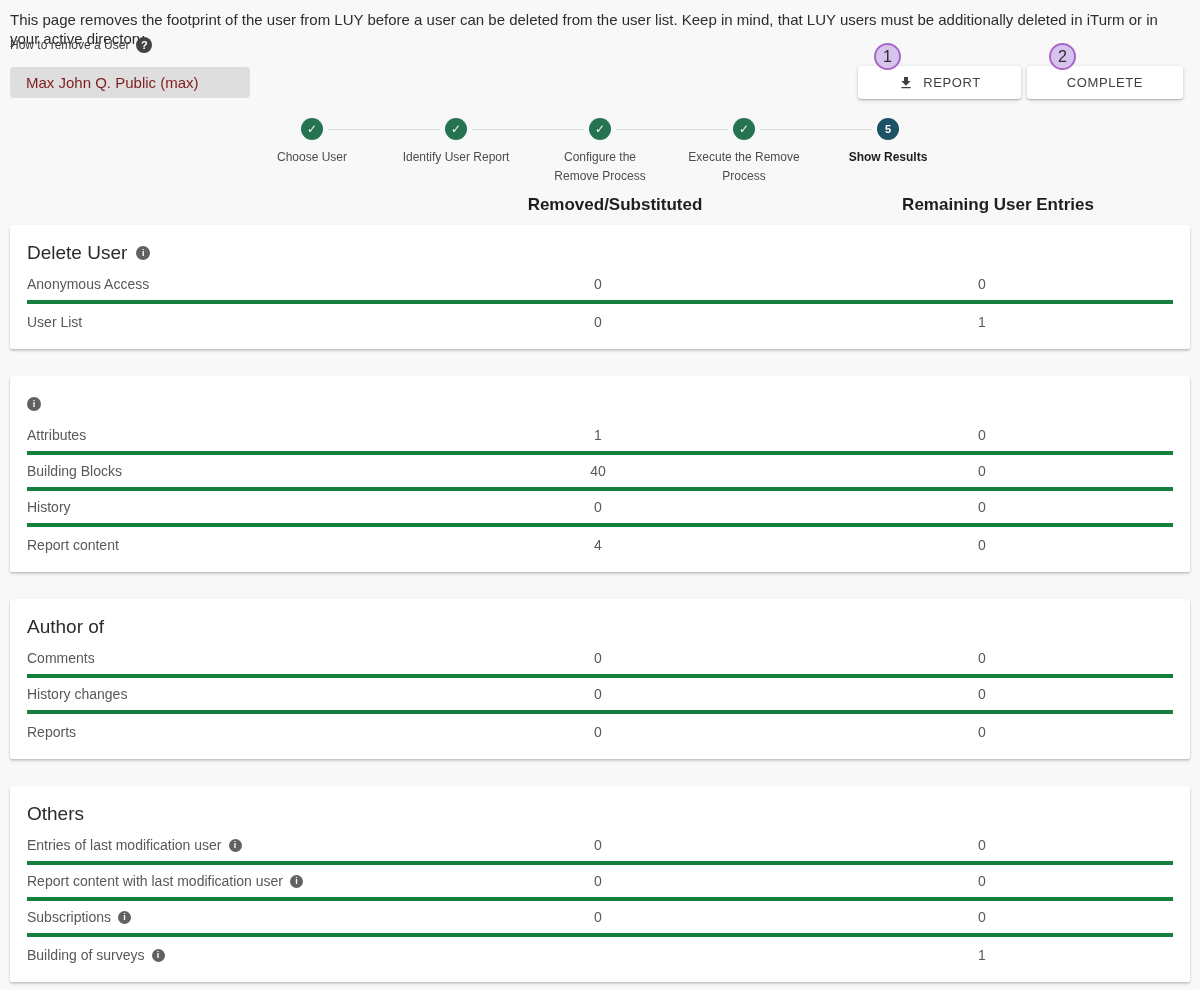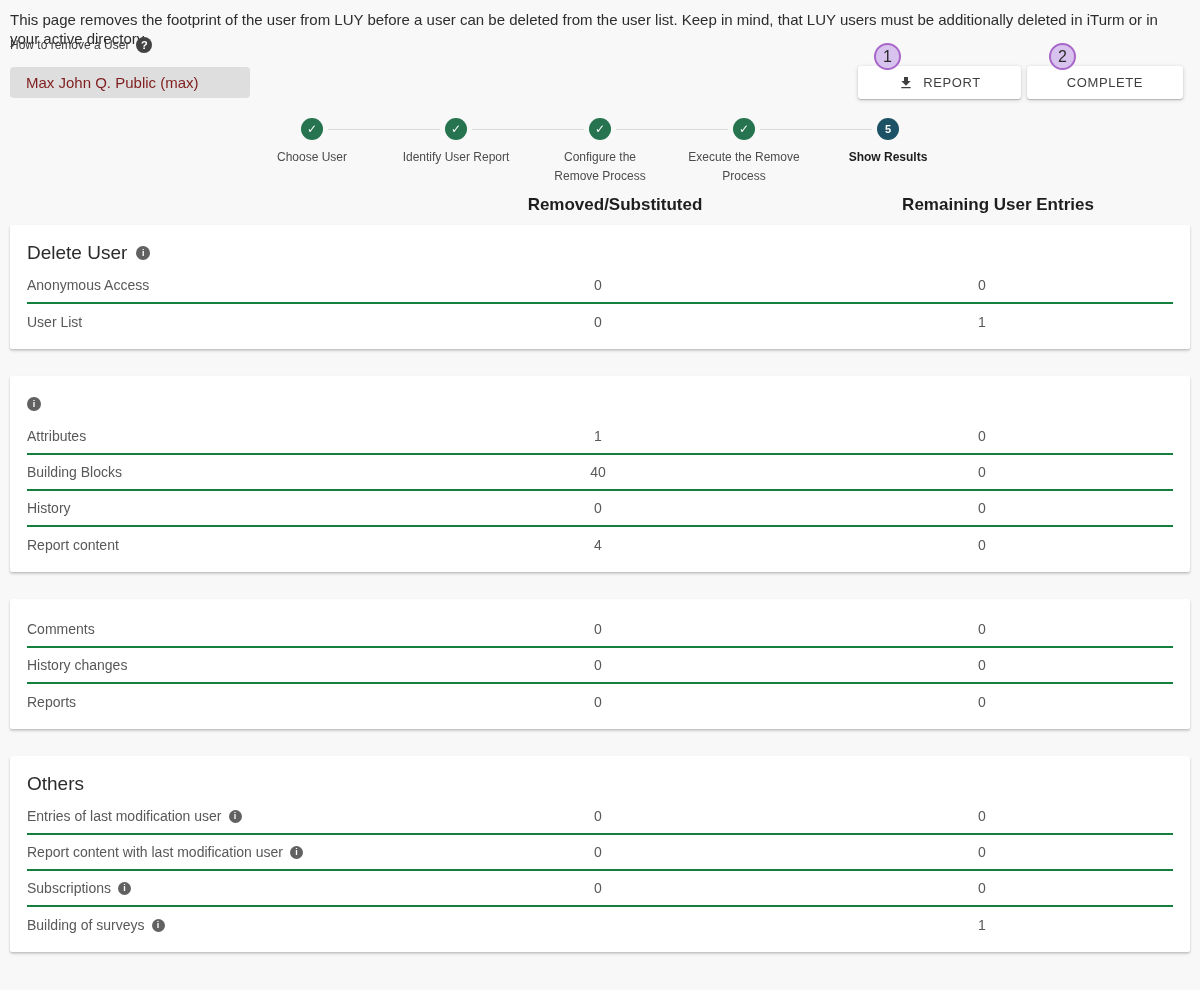--- a/index.html
+++ b/index.html
@@ -83,21 +83,21 @@
   .card {
     background:#fff; border-radius:2px; padding:13px 17px 9px 17px;
     box-shadow:0 1px 2px rgba(0,0,0,0.12), 0 2px 3px rgba(0,0,0,0.14);
   }
   .cardtitle {
     height:30px; display:flex; align-items:center; gap:9px;
     font-size:19px; color:#2b2b2b;
   }
   .row {
     position:relative; height:36px; display:flex; align-items:center; gap:7px;
-    border-bottom:2px solid #15803d;
+    border-bottom:4px solid #15803d;
   }
   .row:last-child { border-bottom:none; }
   .rowlabel { font-size:14px; color:#585858; }
   .val { position:absolute; transform:translateX(-50%); font-size:14px; color:#585858; }
   .val.v1 { left:571px; }
   .val.v2 { left:955px; }
   .info-icon {
     width:13px; height:13px; border-radius:50%; background:#616161; color:#fff;
     display:inline-flex; align-items:center; justify-content:center;
     font-size:9px; font-weight:700; cursor:pointer; flex:0 0 13px;
@@ -196,20 +196,23 @@
           <span class="val v1">0</span>
           <span class="val v2">0</span>
         </div>
         <div class="row">
           <span class="rowlabel">Report content</span>
           <span class="val v1">4</span>
           <span class="val v2">0</span>
         </div>
       </section>
       <section class="card">
+        <div class="cardtitle">
+          <span>Author of</span>
+        </div>
         <div class="row">
           <span class="rowlabel">Comments</span>
           <span class="val v1">0</span>
           <span class="val v2">0</span>
         </div>
         <div class="row">
           <span class="rowlabel">History changes</span>
           <span class="val v1">0</span>
           <span class="val v2">0</span>
         </div>

